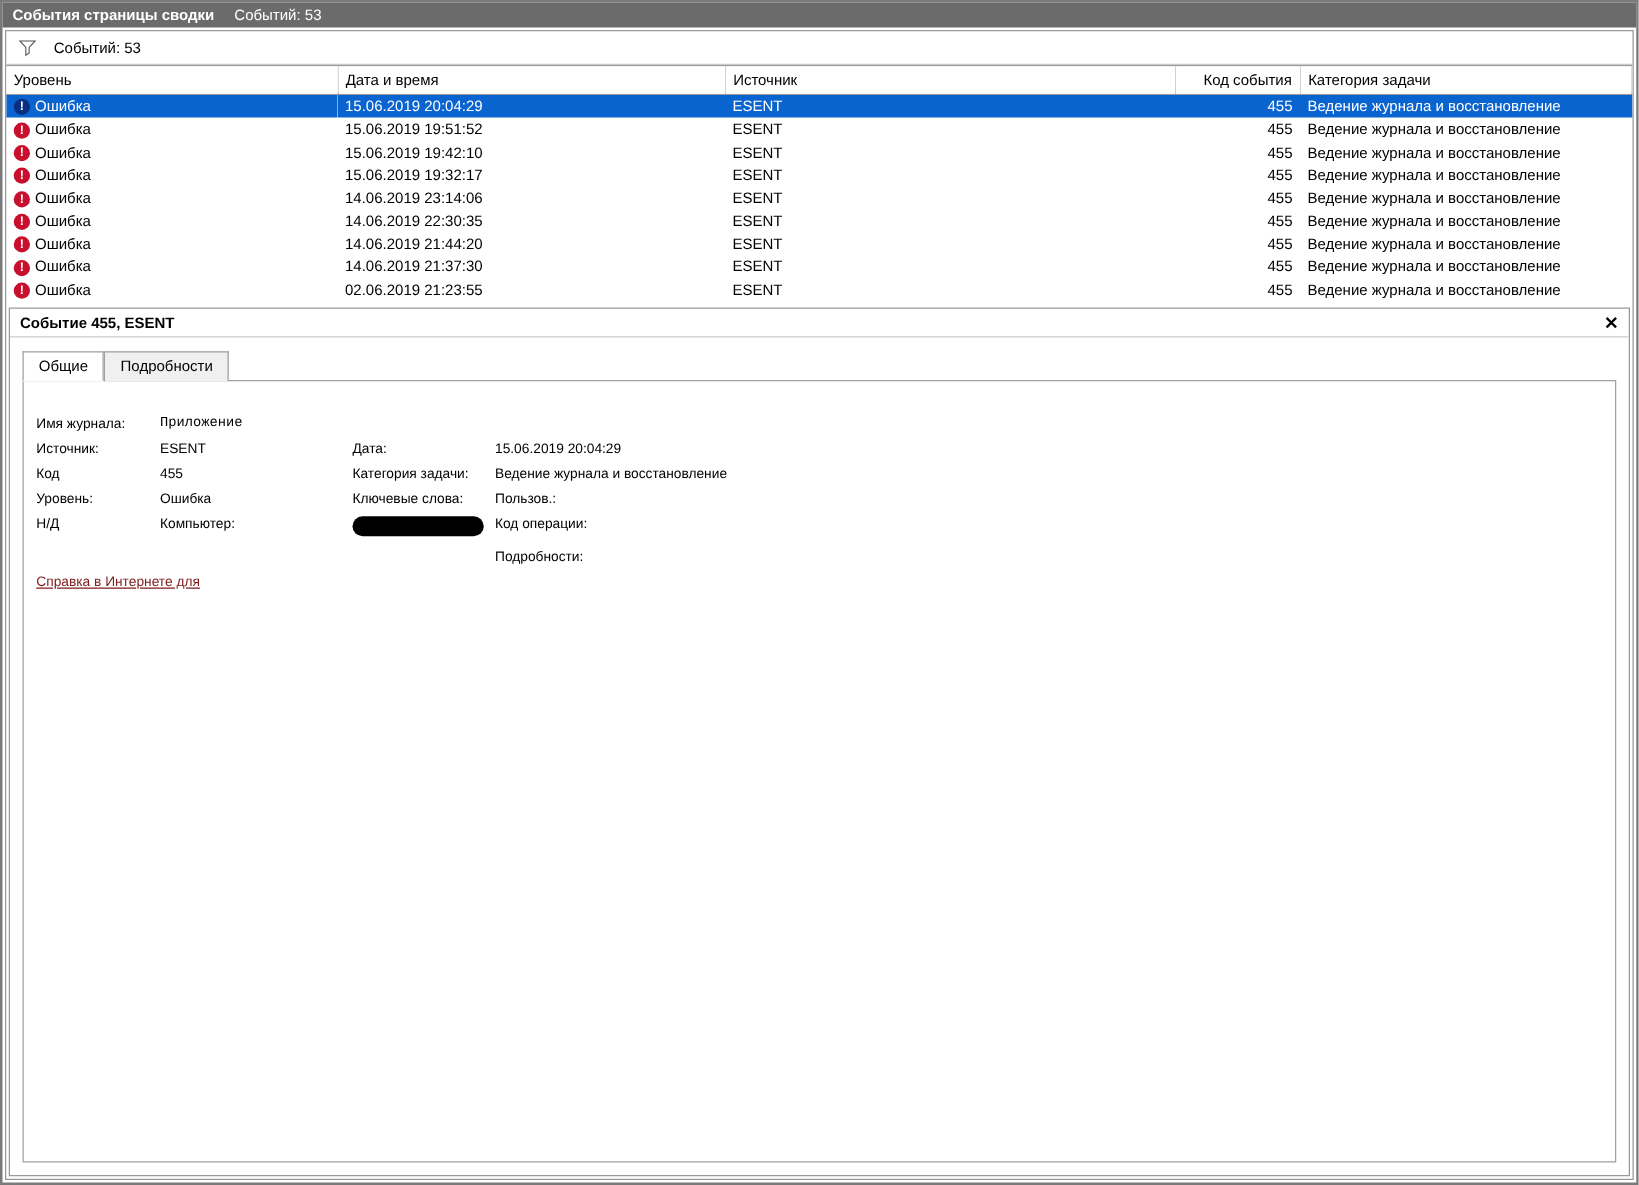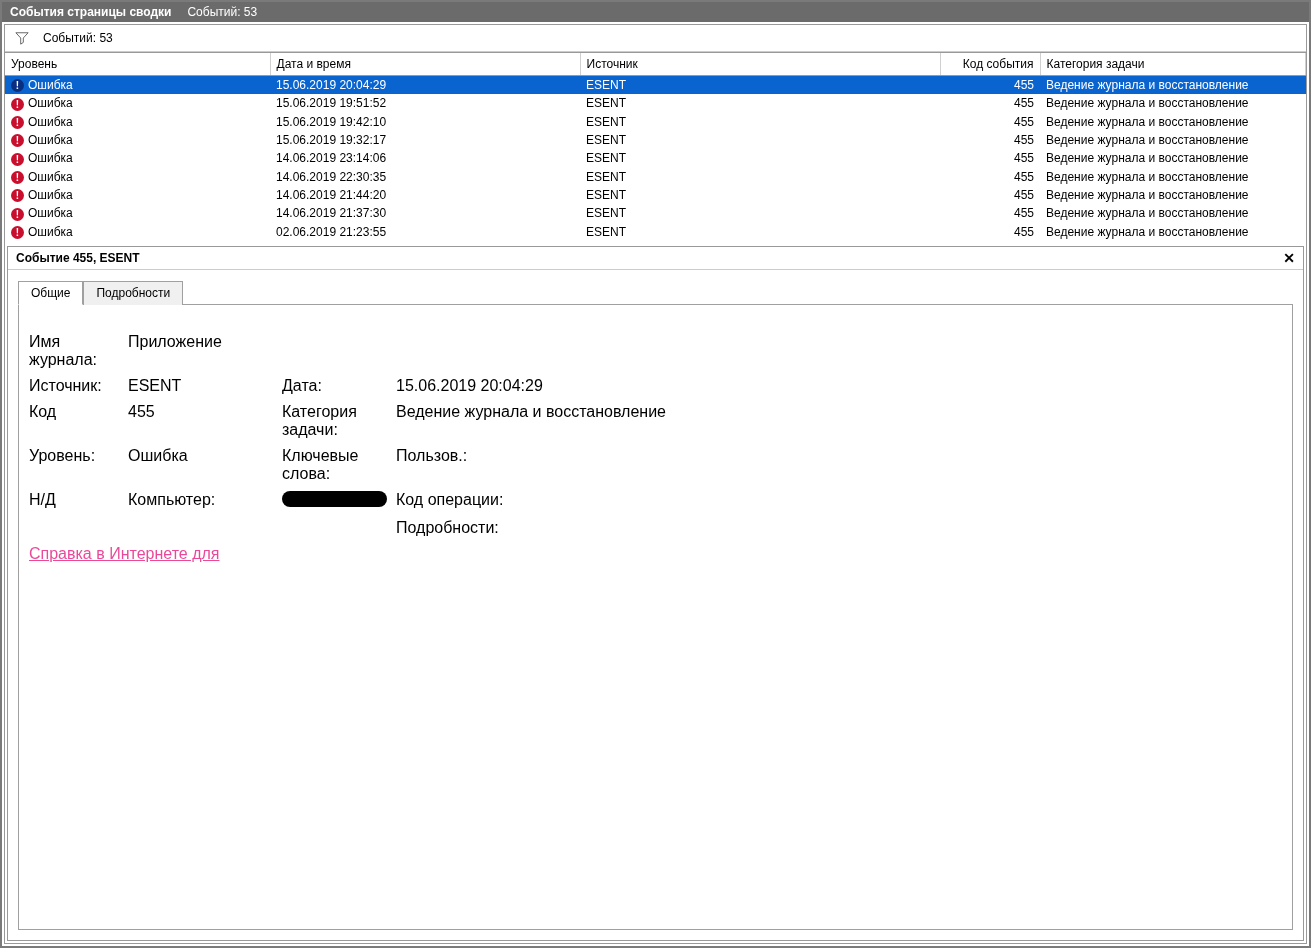--- a/index.html
+++ b/index.html
@@ -152,30 +152,30 @@
   overflow: auto;
   font-size: 12px;
   color: #000;
 }
 .meta {
   margin-top: 18px;
   display: grid;
   grid-template-columns: 95px 150px 110px 400px;
   row-gap: 8px;
   column-gap: 4px;
-  font-size: 16px;
+  font-size: 11px;
 }
 .meta .lbl { color: #000; }
 .redacted {
   display: inline-block;
   width: 105px; height: 16px;
   background: #000;
   border-radius: 8px;
 }
-a.help-link { color: #ec4899; text-decoration: underline; }
+a.help-link { color: #7f1d1d; text-decoration: underline; }
 </style>
 </head>
 <body>
 
 <div class="outer">
   <div class="titlebar">
     <span class="t-title">События страницы сводки</span>
     <span>Событий: 53</span>
   </div>
 
@@ -284,21 +284,21 @@
 
       <div class="tabs">
         <div class="tab active">Общие</div>
         <div class="tab">Подробности</div>
       </div>
 
       <div class="tab-body">
 
         <div class="meta">
           <div class="lbl">Имя журнала:</div>
-          <div style="grid-column: span 3;">Приложение</div>
+          <div style="grid-column: span 3; font-family: Liberation Mono, monospace;">Приложение</div>
 
           <div class="lbl">Источник:</div>
           <div>ESENT</div>
           <div class="lbl">Дата:</div>
           <div>15.06.2019 20:04:29</div>
 
           <div class="lbl">Код</div>
           <div>455</div>
           <div class="lbl">Категория задачи:</div>
           <div>Ведение журнала и восстановление</div>

